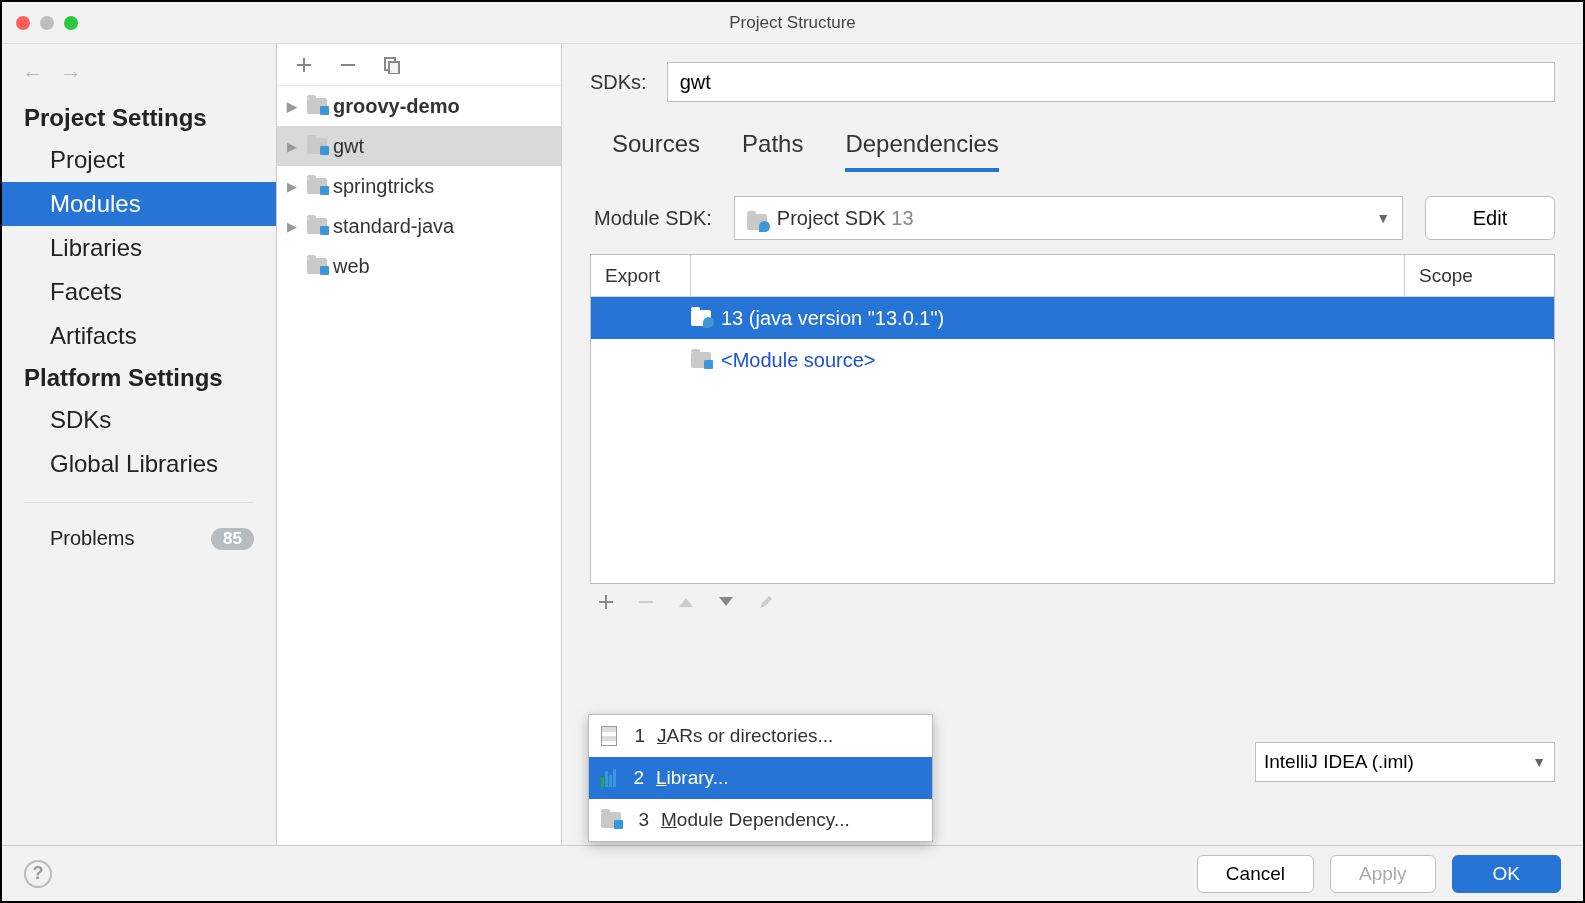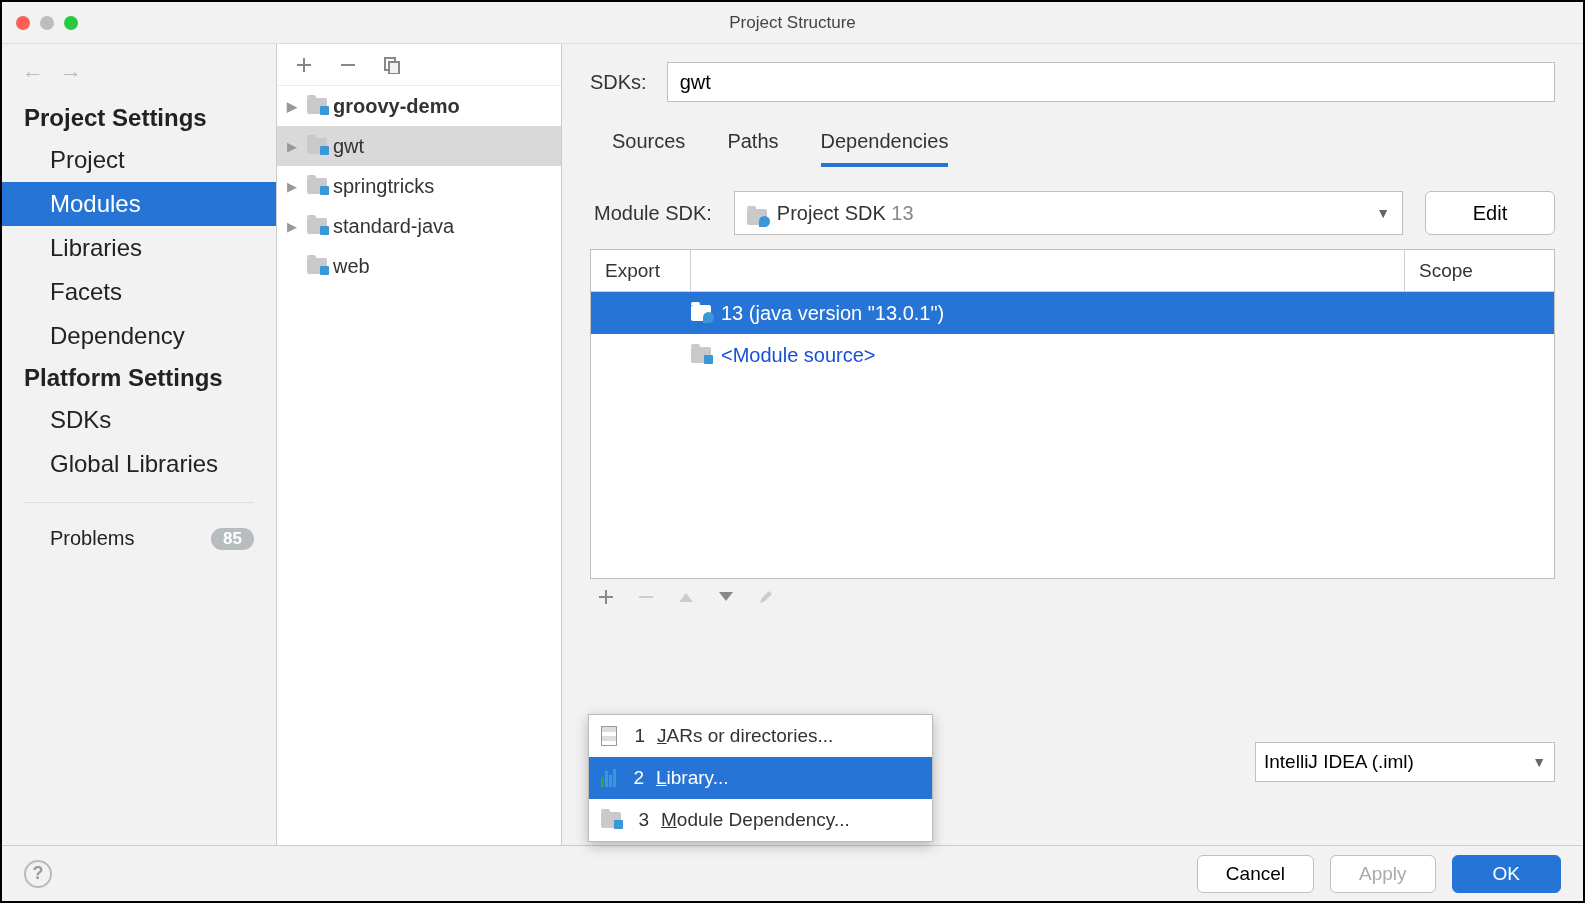--- a/index.html
+++ b/index.html
@@ -39,21 +39,21 @@
 .folder::before { content:""; position:absolute; top:-3px; left:0; width:9px; height:3px; background:#c9c9c9; border-radius:2px 2px 0 0;}
 .folder::after { content:""; position:absolute; bottom:-1px; right:-2px; width:9px; height:9px; background:#3a98d8; border-radius:1px;}
 
 
 .main { flex: 1; background: #f2f2f2; position: relative; padding: 18px 28px 0 28px; }
 .name-row { display: flex; align-items: center; gap: 20px; margin-bottom: 28px; }
 .label { font-size: 20px; color: #333; }
 .name-input { flex: 1; height: 40px; border: 1px solid #bfbfbf; background: #fff; font-size: 20px; padding: 0 12px; }
 
 .tabs { display: flex; gap: 42px; padding-left: 22px; border-bottom: none; margin-bottom: 24px; }
-.tab { font-size: 20px; color: #333; padding-bottom: 10px; cursor: pointer; }
+.tab { font-size: 24px; color: #333; padding-bottom: 10px; cursor: pointer; }
 .tab.active { border-bottom: 4px solid #2675d6; }
 
 .sdk-row { display: flex; align-items: center; gap: 22px; margin-bottom: 14px; padding-left: 4px; }
 .sdk-select { flex: 1; height: 44px; border: 1px solid #bfbfbf; background: #fff; display: flex; align-items: center; padding: 0 12px; font-size: 20px; color: #333; justify-content: space-between; cursor: pointer; }
 .sdk-sel-left { display: flex; align-items: flex-end; gap: 10px; }
 .sdk-chev { color: #666; font-size: 14px; }
 .edit-btn { width: 130px; height: 44px; border: 1px solid #bfbfbf; border-radius: 6px; background: #fff; font-size: 20px; cursor: pointer; }
 
 .dep-table { border: 1px solid #bfbfbf; background: #fff; height: 330px; display: flex; flex-direction: column; }
 .thead { display: flex; border-bottom: 1px solid #d0d0d0; height: 42px; align-items: center; }
@@ -117,21 +117,21 @@
   <div class="sidebar">
     <div class="navbtns">
       <span class="navarrow">←</span>
       <span class="navarrow">→</span>
     </div>
     <div class="section-h">Project Settings</div>
     <div class="side-item">Project</div>
     <div class="side-item selected">Modules</div>
     <div class="side-item">Libraries</div>
     <div class="side-item">Facets</div>
-    <div class="side-item">Dependency</div>
+    <div class="side-item">Artifacts</div>
     <div class="section-h">Platform Settings</div>
     <div class="side-item">SDKs</div>
     <div class="side-item">Global Libraries</div>
     <div class="divider"></div>
     <div class="side-row">
       <span>Problems</span>
       <span class="badge">85</span>
     </div>
   </div>
 

